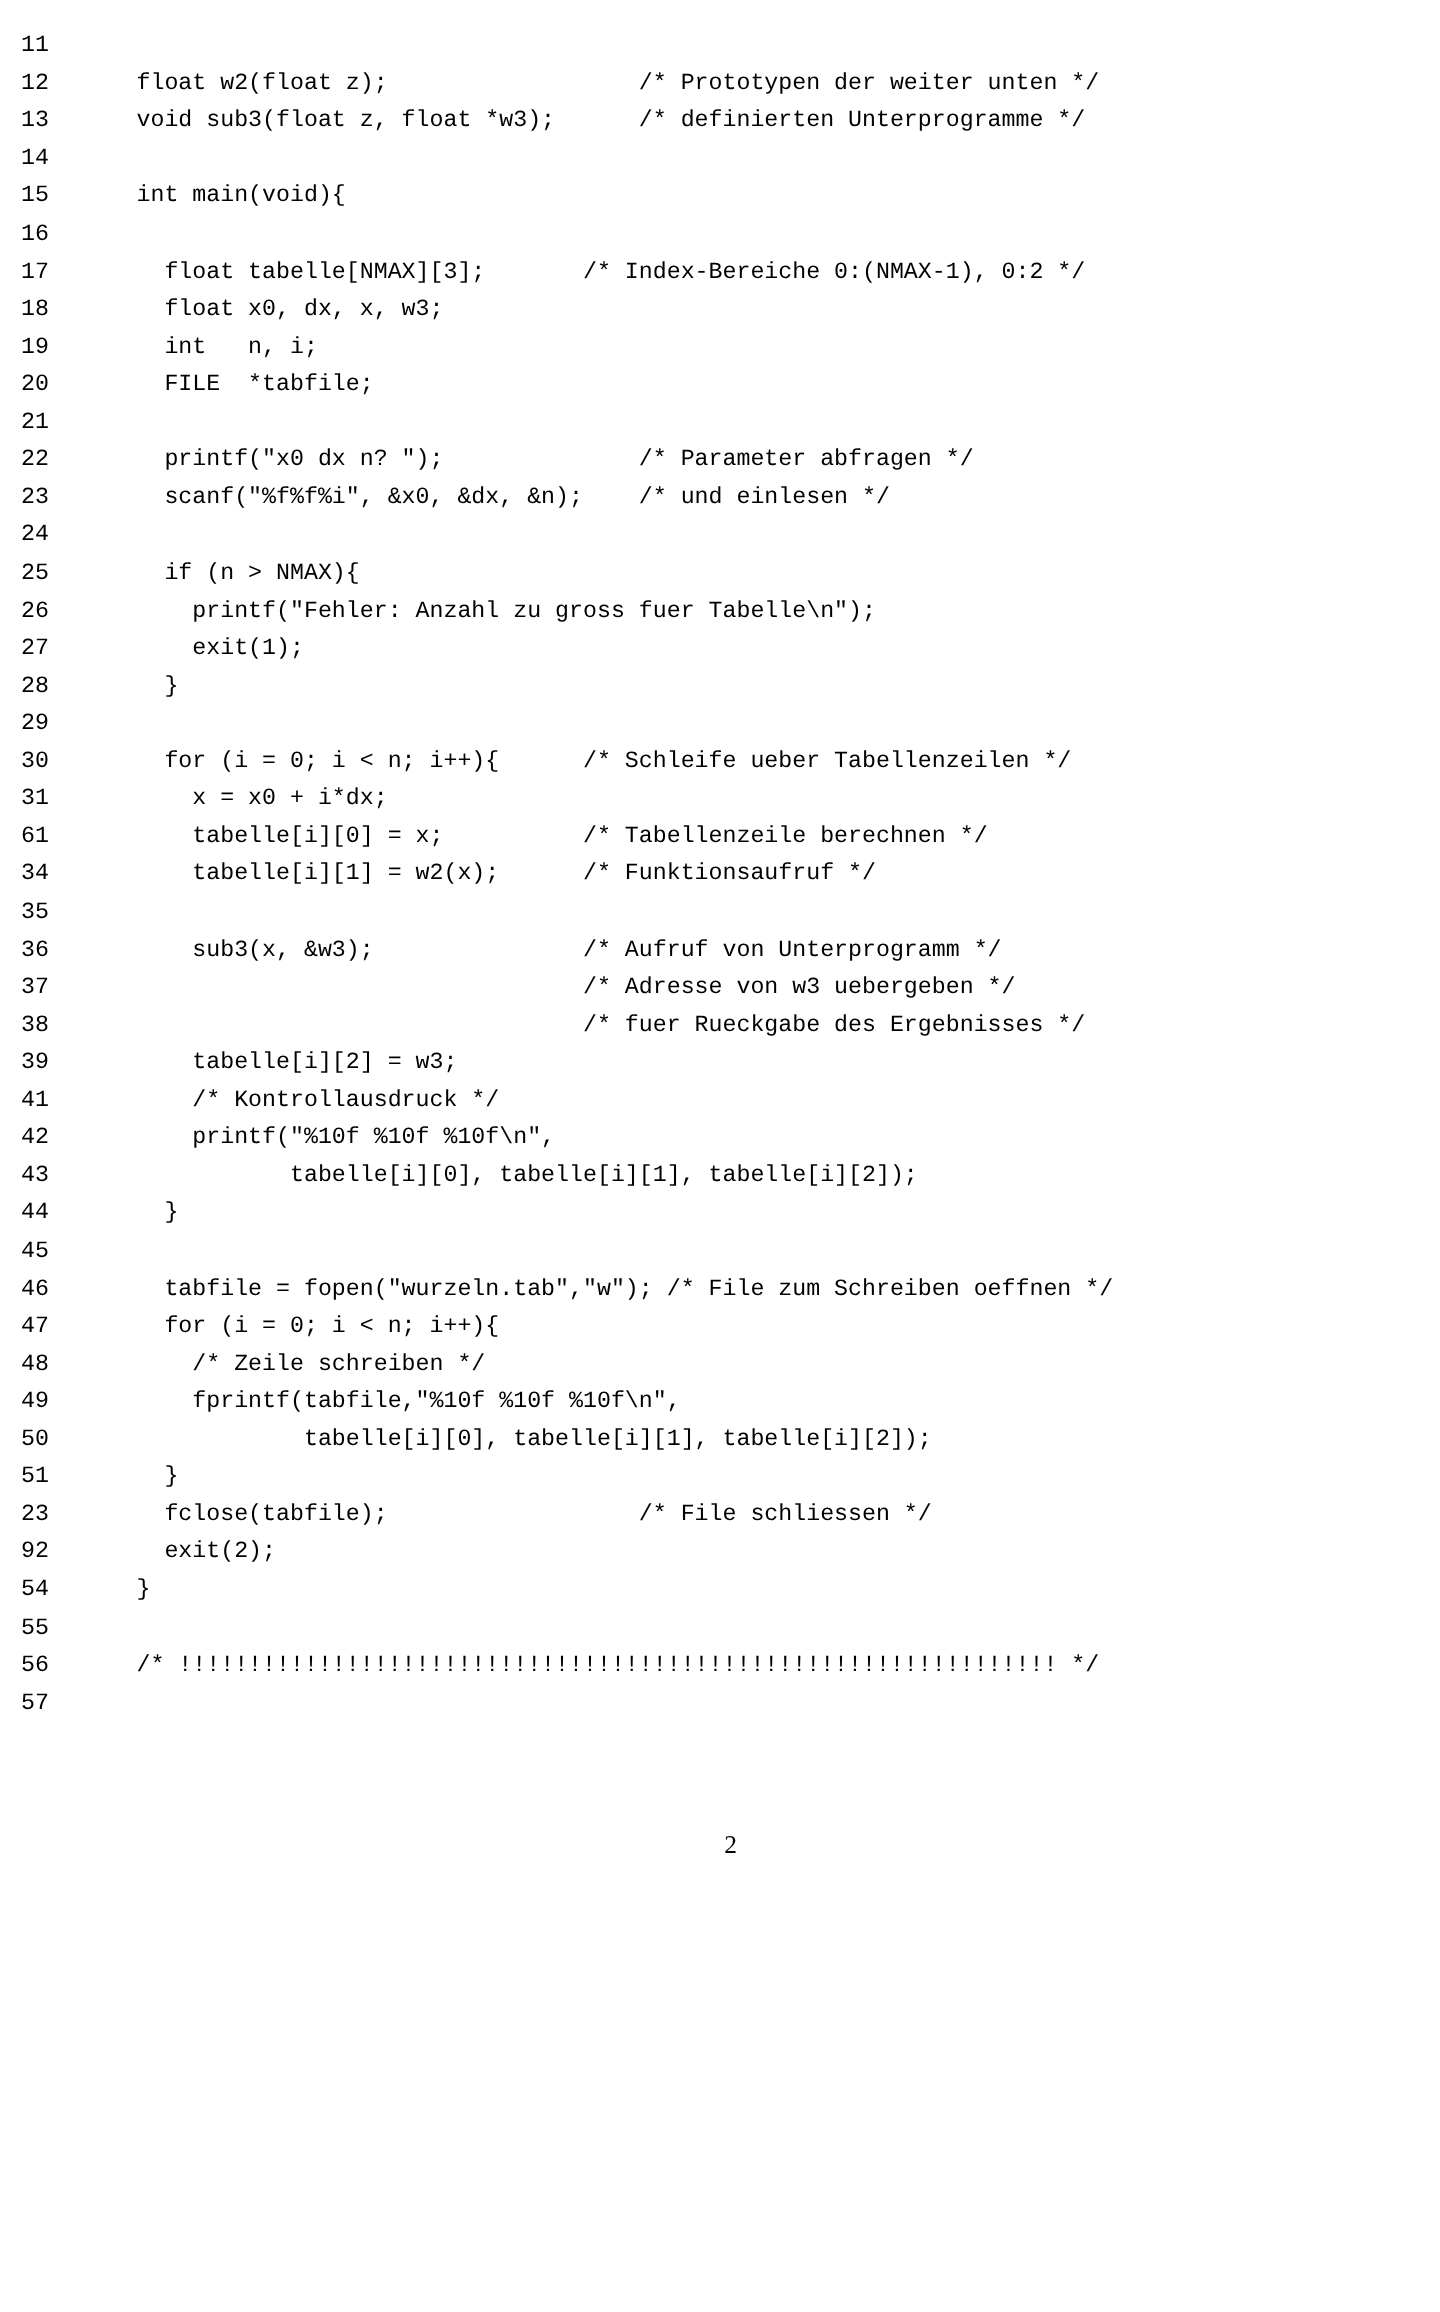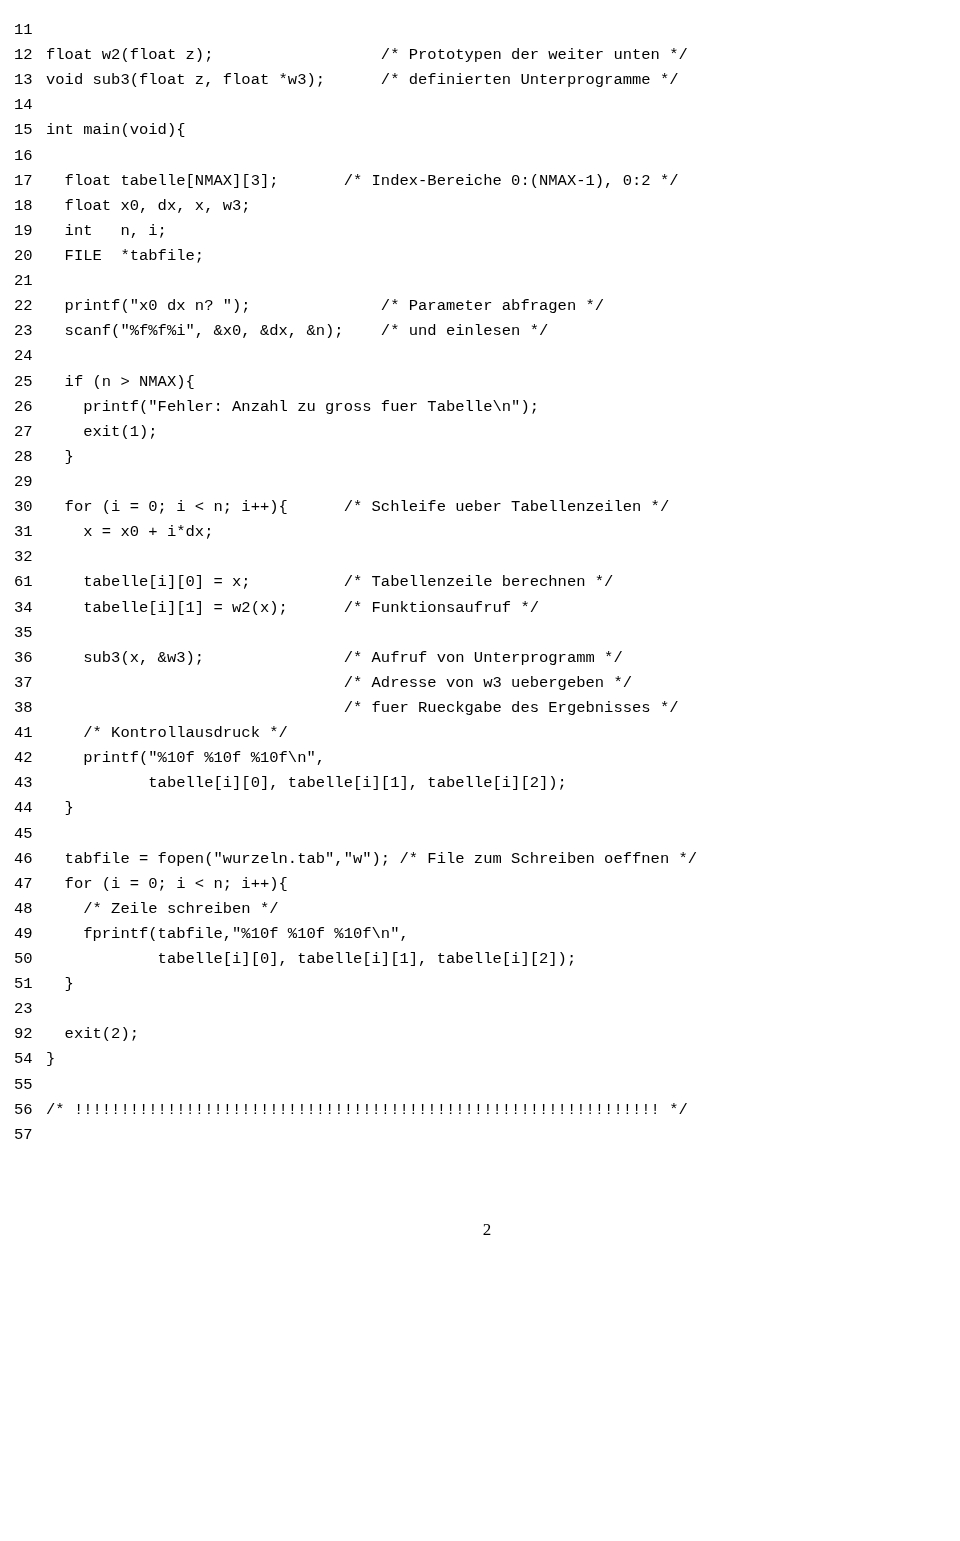--- a/index.html
+++ b/index.html
@@ -22,20 +22,21 @@
     align-items: flex-end;
   }
   .lineno {
     display: inline-block;
     width: 32px;
     text-align: left;
     flex-shrink: 0;
   }
   .codecol {
     flex-shrink: 0;
+    margin-left: 45px;
   }
   .page-number {
     text-align: center;
     font-family: "Times New Roman", Times, serif;
     font-size: 17px;
     margin-top: 68px;
   }
 </style>
 </head>
 <body>
@@ -55,39 +56,39 @@
     <div class="code-line"><span class="lineno">22</span><span class="codecol">  printf("x0 dx n? ");              /* Parameter abfragen */</span></div>
     <div class="code-line"><span class="lineno">23</span><span class="codecol">  scanf("%f%f%i", &amp;x0, &amp;dx, &amp;n);    /* und einlesen */</span></div>
     <div class="code-line"><span class="lineno">24</span><span class="codecol"></span></div>
     <div class="code-line"><span class="lineno">25</span><span class="codecol">  if (n &gt; NMAX){</span></div>
     <div class="code-line"><span class="lineno">26</span><span class="codecol">    printf("Fehler: Anzahl zu gross fuer Tabelle\n");</span></div>
     <div class="code-line"><span class="lineno">27</span><span class="codecol">    exit(1);</span></div>
     <div class="code-line"><span class="lineno">28</span><span class="codecol">  }</span></div>
     <div class="code-line"><span class="lineno">29</span><span class="codecol"></span></div>
     <div class="code-line"><span class="lineno">30</span><span class="codecol">  for (i = 0; i &lt; n; i++){      /* Schleife ueber Tabellenzeilen */</span></div>
     <div class="code-line"><span class="lineno">31</span><span class="codecol">    x = x0 + i*dx;</span></div>
-    <div class="code-line"><span class="lineno">32</span><span class="codecol"></span></div>
     <div class="code-line"><span class="lineno">61</span><span class="codecol">    tabelle[i][0] = x;          /* Tabellenzeile berechnen */</span></div>
     <div class="code-line"><span class="lineno">34</span><span class="codecol">    tabelle[i][1] = w2(x);      /* Funktionsaufruf */</span></div>
     <div class="code-line"><span class="lineno">35</span><span class="codecol"></span></div>
     <div class="code-line"><span class="lineno">36</span><span class="codecol">    sub3(x, &amp;w3);               /* Aufruf von Unterprogramm */</span></div>
     <div class="code-line"><span class="lineno">37</span><span class="codecol">                                /* Adresse von w3 uebergeben */</span></div>
     <div class="code-line"><span class="lineno">38</span><span class="codecol">                                /* fuer Rueckgabe des Ergebnisses */</span></div>
+    <div class="code-line"><span class="lineno">39</span><span class="codecol">    tabelle[i][2] = w3;</span></div>
     <div class="code-line"><span class="lineno">41</span><span class="codecol">    /* Kontrollausdruck */</span></div>
     <div class="code-line"><span class="lineno">42</span><span class="codecol">    printf("%10f %10f %10f\n",</span></div>
     <div class="code-line"><span class="lineno">43</span><span class="codecol">           tabelle[i][0], tabelle[i][1], tabelle[i][2]);</span></div>
     <div class="code-line"><span class="lineno">44</span><span class="codecol">  }</span></div>
     <div class="code-line"><span class="lineno">45</span><span class="codecol"></span></div>
     <div class="code-line"><span class="lineno">46</span><span class="codecol">  tabfile = fopen("wurzeln.tab","w"); /* File zum Schreiben oeffnen */</span></div>
     <div class="code-line"><span class="lineno">47</span><span class="codecol">  for (i = 0; i &lt; n; i++){</span></div>
     <div class="code-line"><span class="lineno">48</span><span class="codecol">    /* Zeile schreiben */</span></div>
     <div class="code-line"><span class="lineno">49</span><span class="codecol">    fprintf(tabfile,"%10f %10f %10f\n",</span></div>
     <div class="code-line"><span class="lineno">50</span><span class="codecol">            tabelle[i][0], tabelle[i][1], tabelle[i][2]);</span></div>
     <div class="code-line"><span class="lineno">51</span><span class="codecol">  }</span></div>
-    <div class="code-line"><span class="lineno">23</span></div>
+    <div class="code-line"><span class="lineno">23</span><span class="codecol">  fclose(tabfile);                  /* File schliessen */</span></div>
     <div class="code-line"><span class="lineno">92</span><span class="codecol">  exit(2);</span></div>
     <div class="code-line"><span class="lineno">54</span><span class="codecol">}</span></div>
     <div class="code-line"><span class="lineno">55</span><span class="codecol"></span></div>
     <div class="code-line"><span class="lineno">56</span><span class="codecol">/* !!!!!!!!!!!!!!!!!!!!!!!!!!!!!!!!!!!!!!!!!!!!!!!!!!!!!!!!!!!!!!! */</span></div>
     <div class="code-line"><span class="lineno">57</span><span class="codecol"></span></div>
   </div>
 
 <div class="page-number">2</div>
 
 </body></html>

